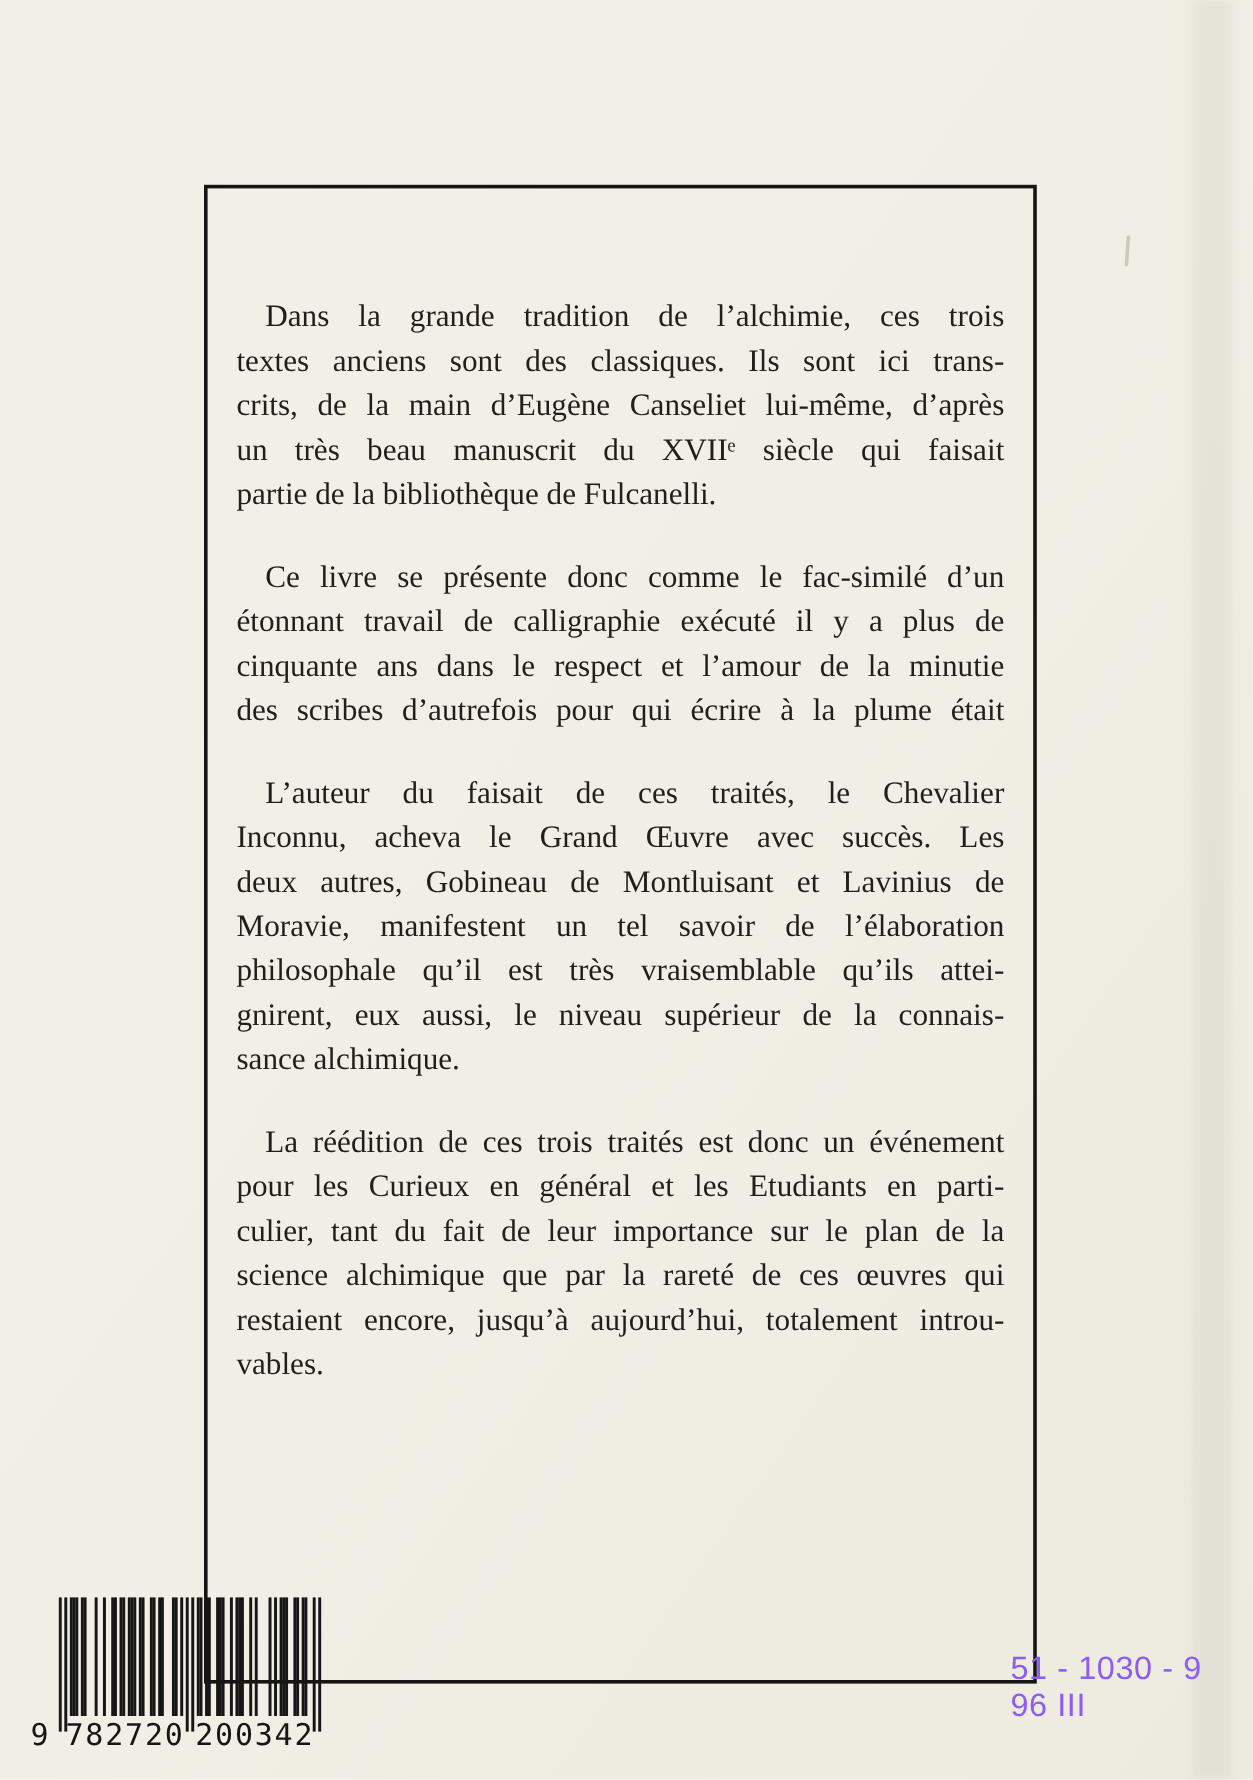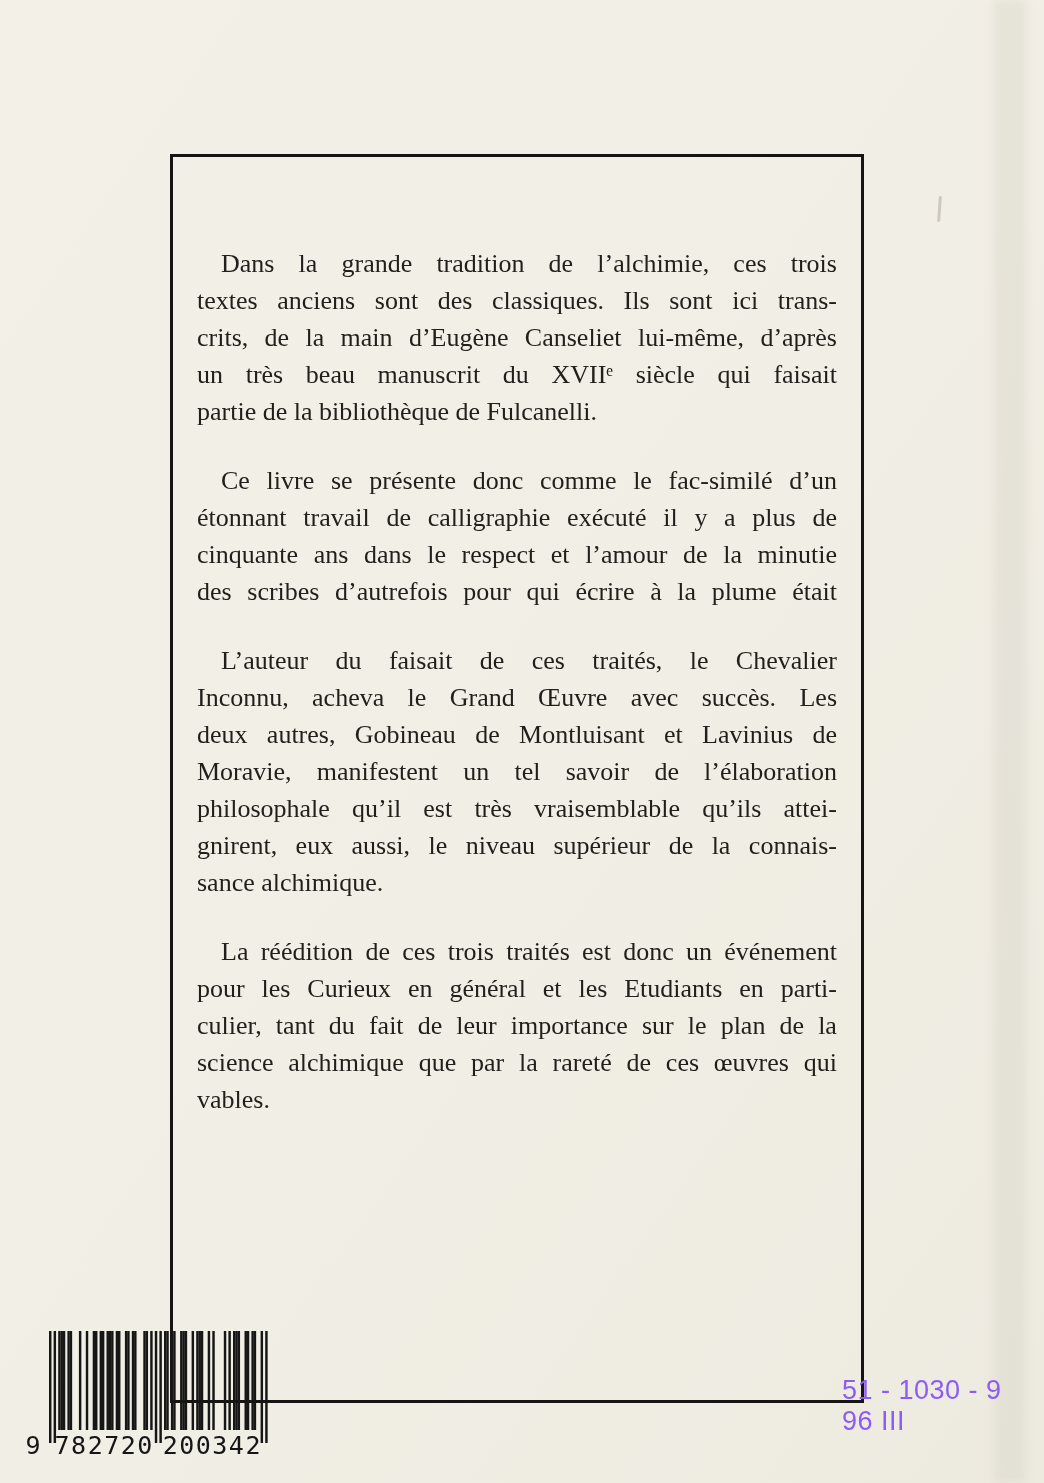--- a/index.html
+++ b/index.html
@@ -264,20 +264,28 @@
             <span>science</span>
             <span>alchimique</span>
             <span>que</span>
             <span>par</span>
             <span>la</span>
             <span>rareté</span>
             <span>de</span>
             <span>ces</span>
             <span>œuvres</span>
             <span>qui</span>
+          </div>
+          <div class="line justified">
+            <span>restaient</span>
+            <span>encore,</span>
+            <span>jusqu’à</span>
+            <span>aujourd’hui,</span>
+            <span>totalement</span>
+            <span>introu-</span>
           </div>
           <div class="line last">vables.</div>
         </div>
       </div>
   </div>
 
   <div class="barcode-wrap">
     <svg id="barcode-svg" width="250" height="130" viewBox="0 0 250 130">
         <g fill="#161616">
           <rect x="27.00" y="0" width="2.4499999999999997" height="112"></rect>

